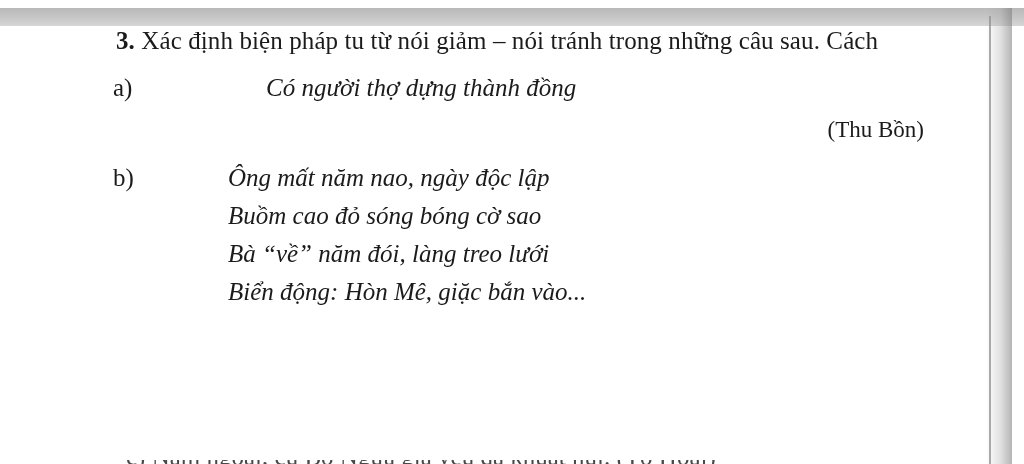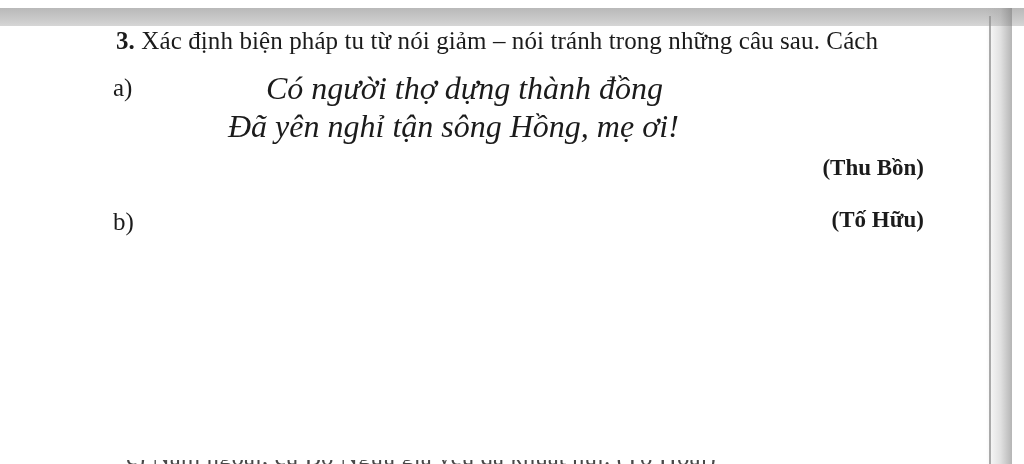--- a/index.html
+++ b/index.html
@@ -83,33 +83,33 @@
     top: 0;
     font-size: 25px;
     line-height: 38px;
     color: #1b1b1b;
   }
   .verses {
     margin-left: 160px;
   }
   .verse {
     font-style: italic;
-    font-size: 32px;
+    font-size: 25px;
     line-height: 38px;
     color: #1b1b1b;
     white-space: pre;
   }
   .verse.indent-extra {
     margin-left: 38px;
   }
   .attrib {
     text-align: right;
     font-size: 23px;
     line-height: 34px;
-    font-weight: bold;
+    font-weight: normal;
     color: #1b1b1b;
     padding-right: 64px;
     margin-top: 6px;
   }
   .gap-a-b {
     height: 10px;
   }
   
   .clipped-row {
     position: absolute;
@@ -142,30 +142,34 @@
     <div class="q-block">
       <div class="q-line q-line-1"><span class="q-num">3.</span> <span>Xác định biện pháp tu từ nói giảm – nói tránh trong những câu sau. Cách</span></div>
     </div>
 
     <div class="items">
 
       <div class="item">
         <span class="item-label">a)</span>
         <div class="verses">
           <div class="verse indent-extra">Có người thợ dựng thành đồng</div>
-          <div class="verse">Đã yên nghỉ tận sông Hồng, mẹ ơi!</div>
         </div>
         <div class="attrib">(Thu Bồn)</div>
       </div>
 
       <div class="gap-a-b"></div>
 
       <div class="item">
         <span class="item-label">b)</span>
-        <div class="attrib">(Tố Hữu)</div>
+        <div class="verses">
+          <div class="verse">Ông mất năm nao, ngày độc lập</div>
+          <div class="verse">Buồm cao đỏ sóng bóng cờ sao</div>
+          <div class="verse">Bà “về” năm đói, làng treo lưới</div>
+          <div class="verse">Biển động: Hòn Mê, giặc bắn vào...</div>
+        </div>
       </div>
 
     </div>
   </div>
 
   <div class="clipped-row">
     <div class="clipped-text">c) Năm ngoái, cụ Bọ Ngựa già yếu đã khuất núi. (Tô Hoài)</div>
   </div>
 
   <div class="right-rule"></div>

